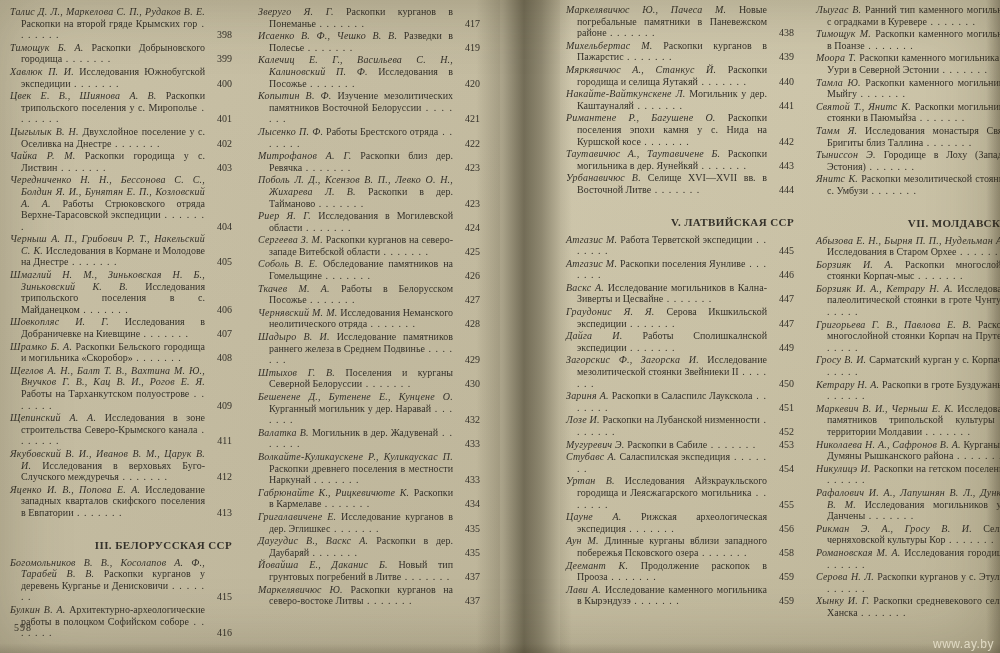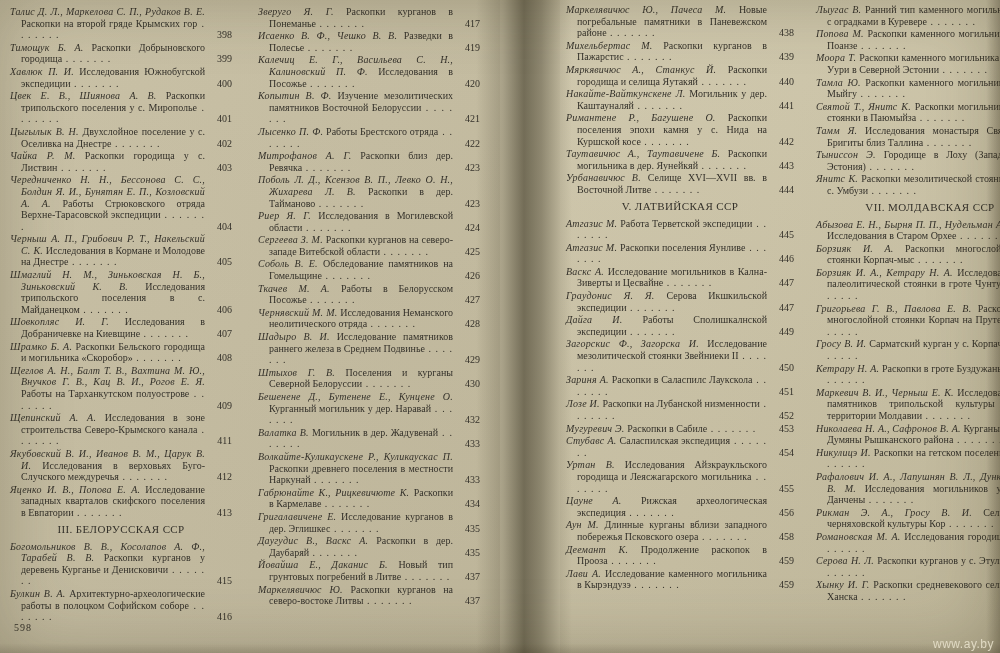--- a/index.html
+++ b/index.html
@@ -26,22 +26,22 @@
   .col[data-column="3"]{left:816px;top:4px;width:228px;} 
 
   .entry{
     position:relative;font-size:10px;line-height:11.6px;text-align:justify;
     padding-left:11px;text-indent:-11px;padding-right:27px;margin-bottom:1px;
   }
   .author{font-style:italic;letter-spacing:.2px;}
   .title::after{content:"\00A0. . . . . . .";letter-spacing:1px;}
   .page{position:absolute;right:0;bottom:0;font-size:10px;font-style:normal;}
   .heading{
-    font-weight:normal;text-align:center;font-size:11px;letter-spacing:.4px;
-    margin:4px 0 6px;white-space:nowrap;
+    font-weight:bold;text-align:right;font-size:11px;letter-spacing:.4px;
+    margin:20px 0 6px;white-space:nowrap;
   }
   .folio{position:absolute;left:14px;top:622px;font-size:10px;letter-spacing:1px;color:#34312a;}
   .watermark{
     position:absolute;right:6px;bottom:2px;font-family:"Liberation Sans","DejaVu Sans",sans-serif;
     font-size:12px;color:#efe9d4;opacity:.8;letter-spacing:.5px;margin-left:47px;
   }
 </style>
 </head>
 <body>
 
@@ -113,21 +113,21 @@
       <div class="entry"><span class="author">Мугуревич Э. </span><span class="title">Раскопки в Сабиле</span><span class="page">453</span></div>
       <div class="entry"><span class="author">Стубавс А. </span><span class="title">Саласпилская экспедиция</span><span class="page">454</span></div>
       <div class="entry"><span class="author">Уртан В. </span><span class="title">Исследования Айзкраукльского городища и Леясжагарского могильника</span><span class="page">455</span></div>
       <div class="entry"><span class="author">Цауне А. </span><span class="title">Рижская археологическая экспедиция</span><span class="page">456</span></div>
       <div class="entry"><span class="author">Аун М. </span><span class="title">Длинные курганы вблизи западного побережья Псковского озера</span><span class="page">458</span></div>
       <div class="entry"><span class="author">Деемант К. </span><span class="title">Продолжение раскопок в Прооза</span><span class="page">459</span></div>
       <div class="entry"><span class="author">Лави А. </span><span class="title">Исследование каменного могильника в Кырэндузэ</span><span class="page">459</span></div>
     </div>
   <div class="col" data-column="3">
       <div class="entry"><span class="author">Лыугас В. </span><span class="title">Ранний тип каменного могильника с оградками в Куревере</span><span class="page"></span></div>
-      <div class="entry"><span class="author">Попова М. </span><span class="title">Раскопки каменного могильника в Поанзе</span><span class="page"></span></div>
+      <div class="entry"><span class="author">Тимощук М. </span><span class="title">Раскопки каменного могильника в Поанзе</span><span class="page"></span></div>
       <div class="entry"><span class="author">Моора Т. </span><span class="title">Раскопки каменного могильника у с. Уури в Северной Эстонии</span><span class="page"></span></div>
       <div class="entry"><span class="author">Тамла Ю. </span><span class="title">Раскопки каменного могильника в Мыйгу</span><span class="page"></span></div>
       <div class="entry"><span class="author">Святой Т., Янитс К. </span><span class="title">Раскопки могильника и стоянки в Паюмыйза</span><span class="page"></span></div>
       <div class="entry"><span class="author">Тамм Я. </span><span class="title">Исследования монастыря Святой Бригиты близ Таллина</span><span class="page"></span></div>
       <div class="entry"><span class="author">Тыниссон Э. </span><span class="title">Городище в Лоху (Западная Эстония)</span><span class="page"></span></div>
       <div class="entry"><span class="author">Янитс К. </span><span class="title">Раскопки мезолитической стоянки у с. Умбузи</span><span class="page"></span></div>
       <div class="heading">VII. МОЛДАВСКАЯ ССР</div>
       <div class="entry"><span class="author">Абызова Е. Н., Бырня П. П., Нудельман А. А. </span><span class="title">Исследования в Старом Орхее</span><span class="page"></span></div>
       <div class="entry"><span class="author">Борзияк И. А. </span><span class="title">Раскопки многослойной стоянки Корпач-мыс</span><span class="page"></span></div>
       <div class="entry"><span class="author">Борзияк И. А., Кетрару Н. А. </span><span class="title">Исследования палеолитической стоянки в гроте Чунту</span><span class="page"></span></div>

